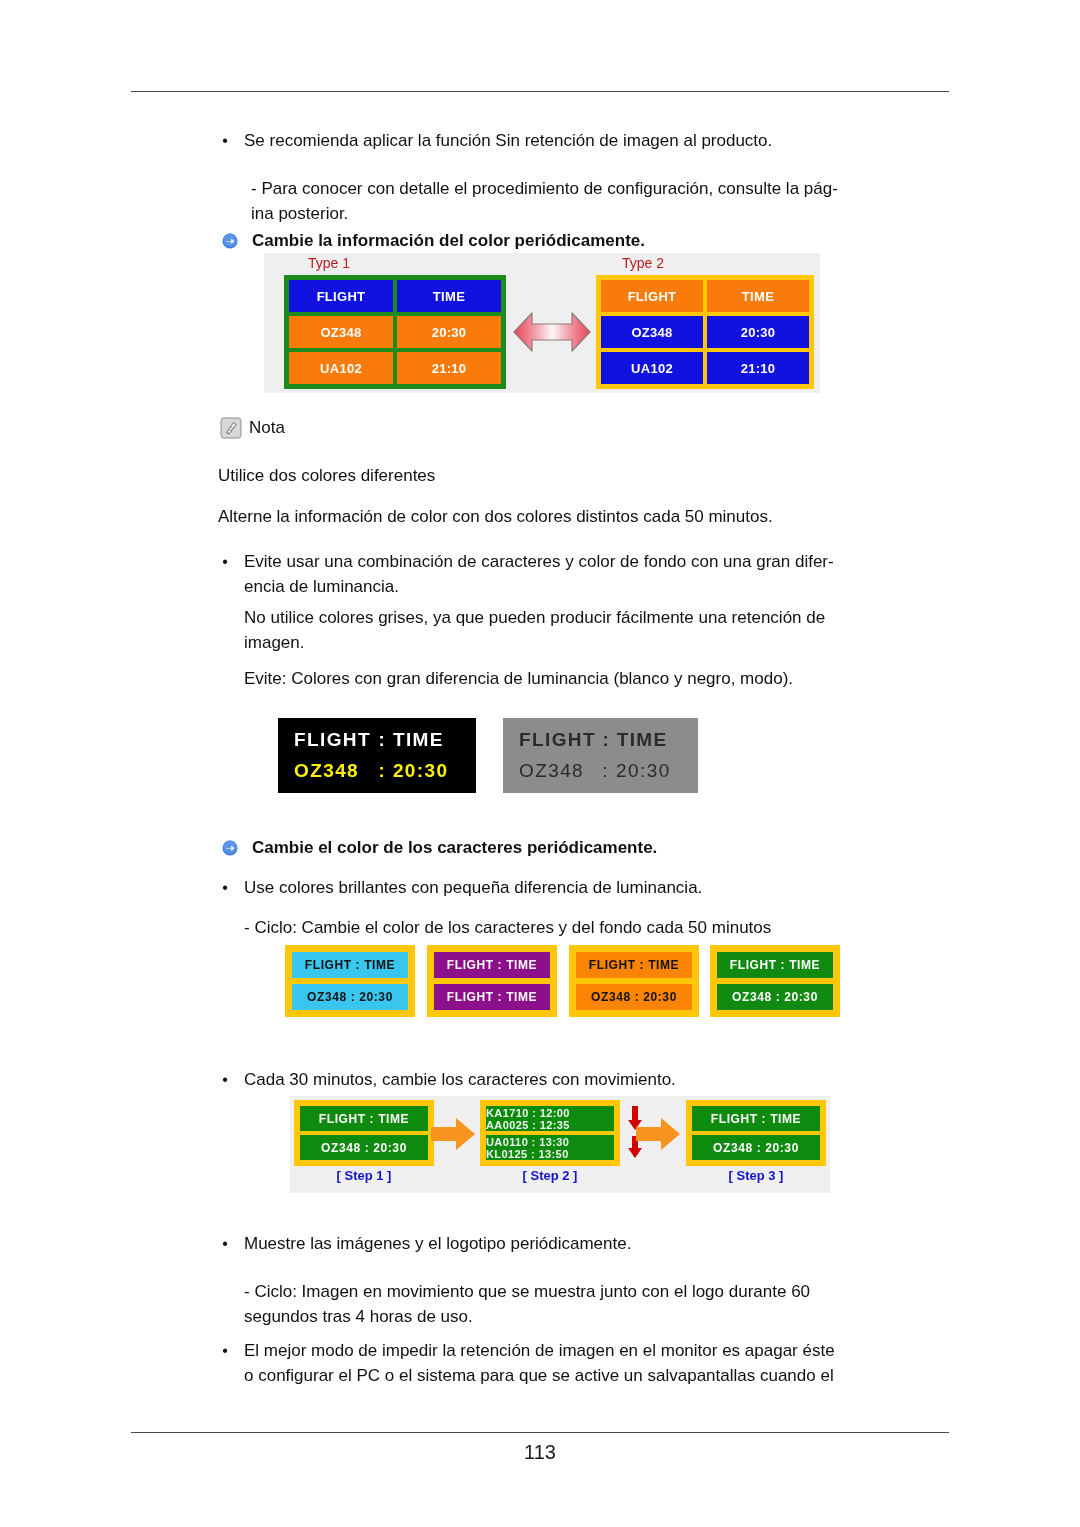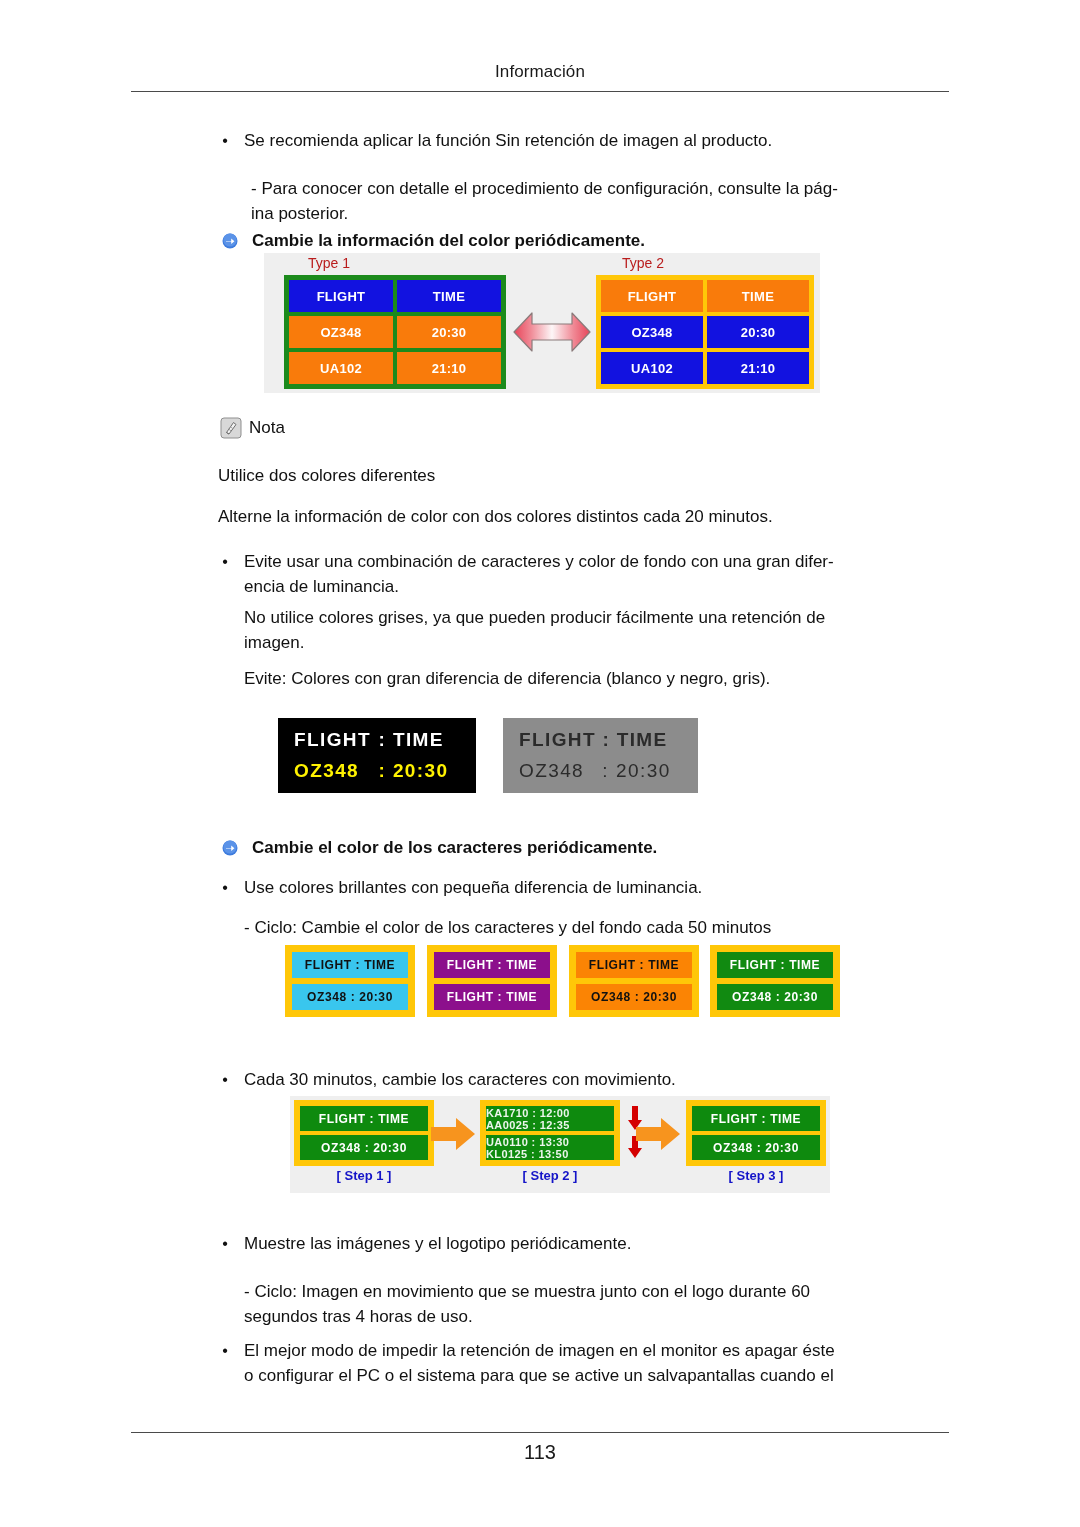--- a/index.html
+++ b/index.html
@@ -272,21 +272,20 @@
   .orange-arrow { position: absolute; width: 46px; height: 36px; top: 20px; }
   .oa-1 { left: 140px; }
   .oa-2 { left: 345px; }
   .red-downs { position: absolute; left: 336px; top: 8px; width: 18px; height: 58px; }
 </style>
 </head>
 <body>
 
 <div class="page">
 
-  <div class="header-title">Información</div>
   <div class="header-rule"></div>
 
   <div class="tblock" style="left:218px; top:128px; width:700px;">
     <span class="bullet">•</span>
     <span class="txt indented">Se recomienda aplicar la función Sin retención de imagen al producto.</span>
   </div>
 
   <div class="tblock" style="left:251px; top:176px; width:690px;">
     <span class="txt">- Para conocer con detalle el procedimiento de configuración, consulte la pág-</span>
     <span class="txt">ina posterior.</span>
@@ -351,36 +350,36 @@
         <path d="M8.6 12 L11.2 14" stroke="#9a9a9a" stroke-width=".9"></path>
       </svg>
     </span>
     <span class="nota-label">Nota</span>
   </div>
 
   <div class="tblock" style="left:218px; top:463px; width:700px;">
     <span class="txt">Utilice dos colores diferentes</span>
   </div>
   <div class="tblock" style="left:218px; top:504px; width:720px;">
-    <span class="txt">Alterne la información de color con dos colores distintos cada 20 minutos.</span>
+    <span class="txt">Alterne la información de color con dos colores distintos cada 50 minutos.</span>
   </div>
 
   <div class="tblock" style="left:218px; top:549px; width:700px;">
     <span class="bullet">•</span>
     <span class="txt indented">Evite usar una combinación de caracteres y color de fondo con una gran difer-</span>
     <span class="txt indented">encia de luminancia.</span>
   </div>
 
   <div class="tblock" style="left:244px; top:605px; width:690px;">
     <span class="txt">No utilice colores grises, ya que pueden producir fácilmente una retención de</span>
     <span class="txt">imagen.</span>
   </div>
 
   <div class="tblock" style="left:244px; top:666px; width:690px;">
-    <span class="txt">Evite: Colores con gran diferencia de diferencia (blanco y negro, gris).</span>
+    <span class="txt">Evite: Colores con gran diferencia de luminancia (blanco y negro, modo).</span>
   </div>
 
   <div class="fig2">
     <div class="lumpanel panel-black">
       <div class="row r1">
         <span class="c-a">FLIGHT</span>
         <span class="c-s">:</span>
         <span class="c-b">TIME</span>
       </div>
       <div class="row r2">

